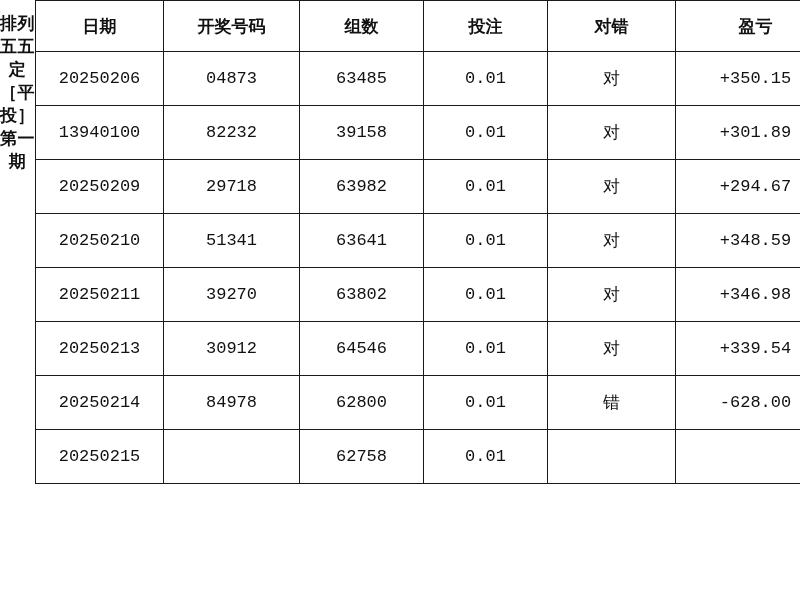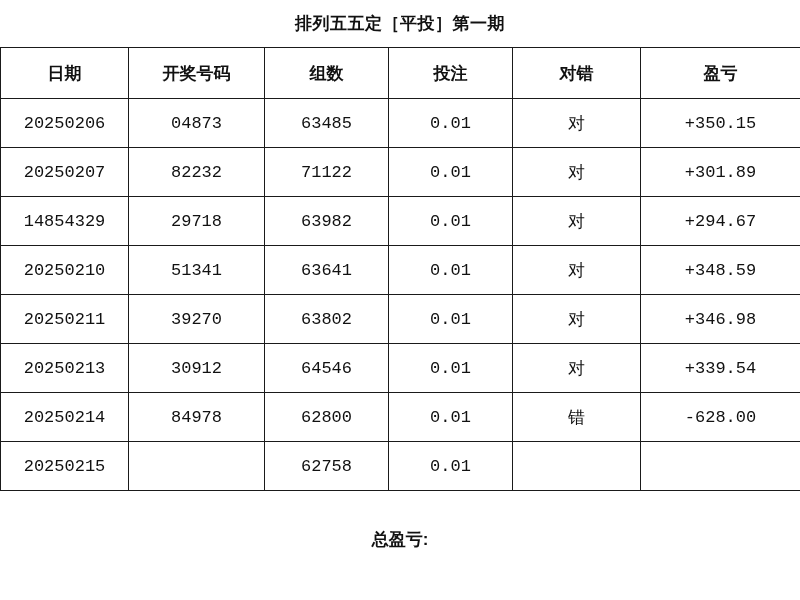--- a/index.html
+++ b/index.html
@@ -9,24 +9,24 @@
   body {
     width: 800px;
     height: 600px;
     background: #ffffff;
     font-family: "Liberation Sans", "DejaVu Sans", sans-serif;
     color: #000000;
     overflow: hidden;
   }
   .page {
     width: 800px;
-    height: 587px;
+    height: 484px;
     box-sizing: border-box;
     display: flex;
-    flex-direction: column;
+    flex-direction: row;
     background: #fff;
   }
   .title {
     text-align: center;
     font-size: 17px;
     font-weight: 700;
     letter-spacing: 0.5px;
     padding-top: 12px;
     padding-bottom: 12px;
     color: #111;
@@ -110,29 +110,29 @@
     <tbody>
       <tr>
         <td class="date-cell">20250206</td>
         <td>04873</td>
         <td>63485</td>
         <td>0.01</td>
         <td>对</td>
         <td class="pl-cell">+350.15</td>
       </tr>
       <tr>
-        <td class="date-cell">20250207</td>
+        <td class="date-cell">13940100</td>
         <td>82232</td>
-        <td>71122</td>
+        <td>39158</td>
         <td>0.01</td>
         <td>对</td>
         <td class="pl-cell">+301.89</td>
       </tr>
       <tr>
-        <td class="date-cell">14854329</td>
+        <td class="date-cell">20250209</td>
         <td>29718</td>
         <td>63982</td>
         <td>0.01</td>
         <td>对</td>
         <td class="pl-cell">+294.67</td>
       </tr>
       <tr>
         <td class="date-cell">20250210</td>
         <td>51341</td>
         <td>63641</td>

